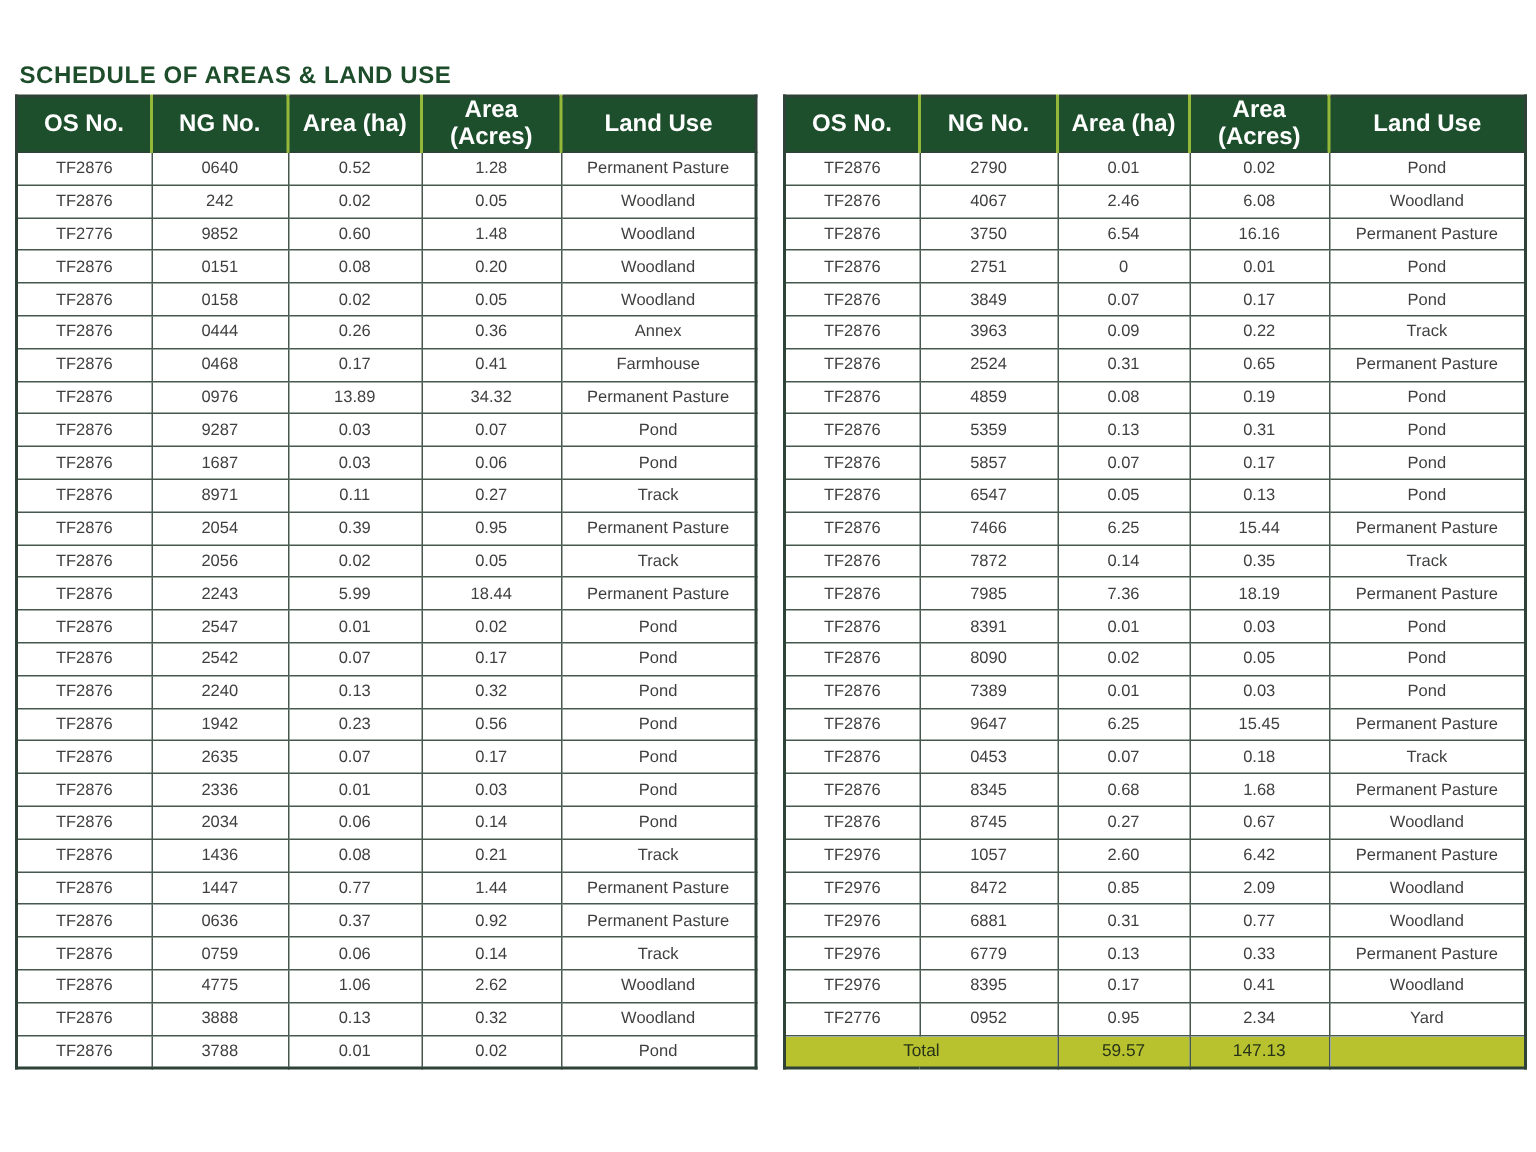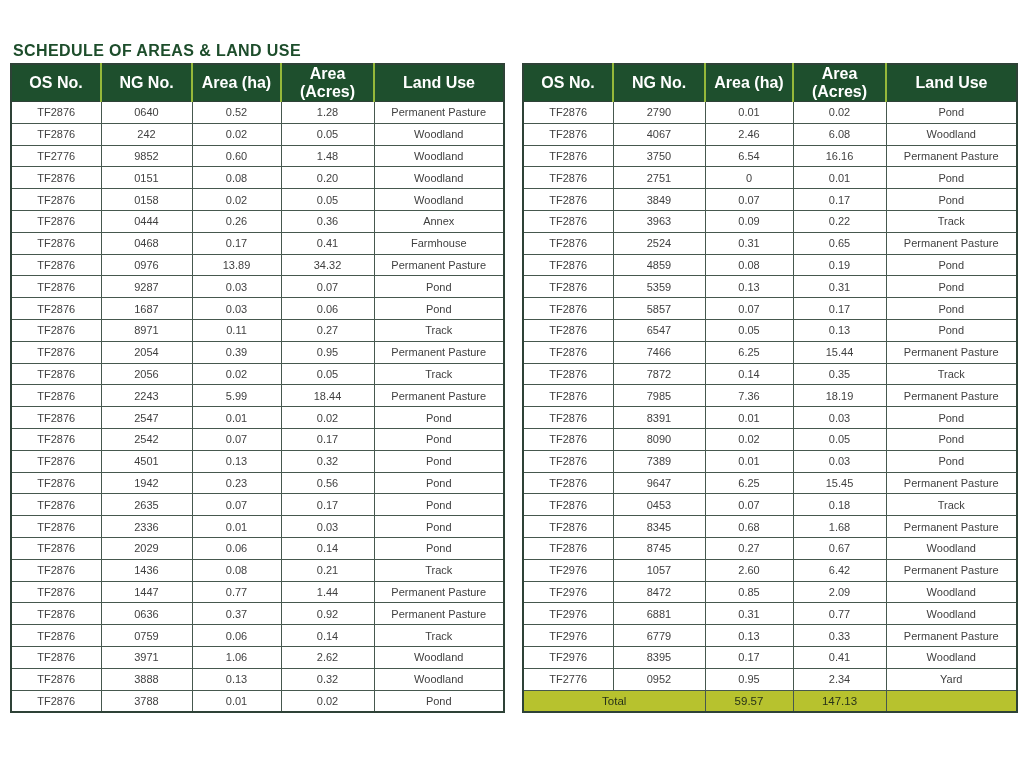--- a/index.html
+++ b/index.html
@@ -200,21 +200,21 @@
         </tr>
         <tr>
           <td>TF2876</td>
           <td>2542</td>
           <td>0.07</td>
           <td>0.17</td>
           <td>Pond</td>
         </tr>
         <tr>
           <td>TF2876</td>
-          <td>4501</td>
+          <td>2240</td>
           <td>0.13</td>
           <td>0.32</td>
           <td>Pond</td>
         </tr>
         <tr>
           <td>TF2876</td>
           <td>1942</td>
           <td>0.23</td>
           <td>0.56</td>
           <td>Pond</td>
@@ -228,21 +228,21 @@
         </tr>
         <tr>
           <td>TF2876</td>
           <td>2336</td>
           <td>0.01</td>
           <td>0.03</td>
           <td>Pond</td>
         </tr>
         <tr>
           <td>TF2876</td>
-          <td>2029</td>
+          <td>2034</td>
           <td>0.06</td>
           <td>0.14</td>
           <td>Pond</td>
         </tr>
         <tr>
           <td>TF2876</td>
           <td>1436</td>
           <td>0.08</td>
           <td>0.21</td>
           <td>Track</td>
@@ -263,21 +263,21 @@
         </tr>
         <tr>
           <td>TF2876</td>
           <td>0759</td>
           <td>0.06</td>
           <td>0.14</td>
           <td>Track</td>
         </tr>
         <tr>
           <td>TF2876</td>
-          <td>3971</td>
+          <td>4775</td>
           <td>1.06</td>
           <td>2.62</td>
           <td>Woodland</td>
         </tr>
         <tr>
           <td>TF2876</td>
           <td>3888</td>
           <td>0.13</td>
           <td>0.32</td>
           <td>Woodland</td>

